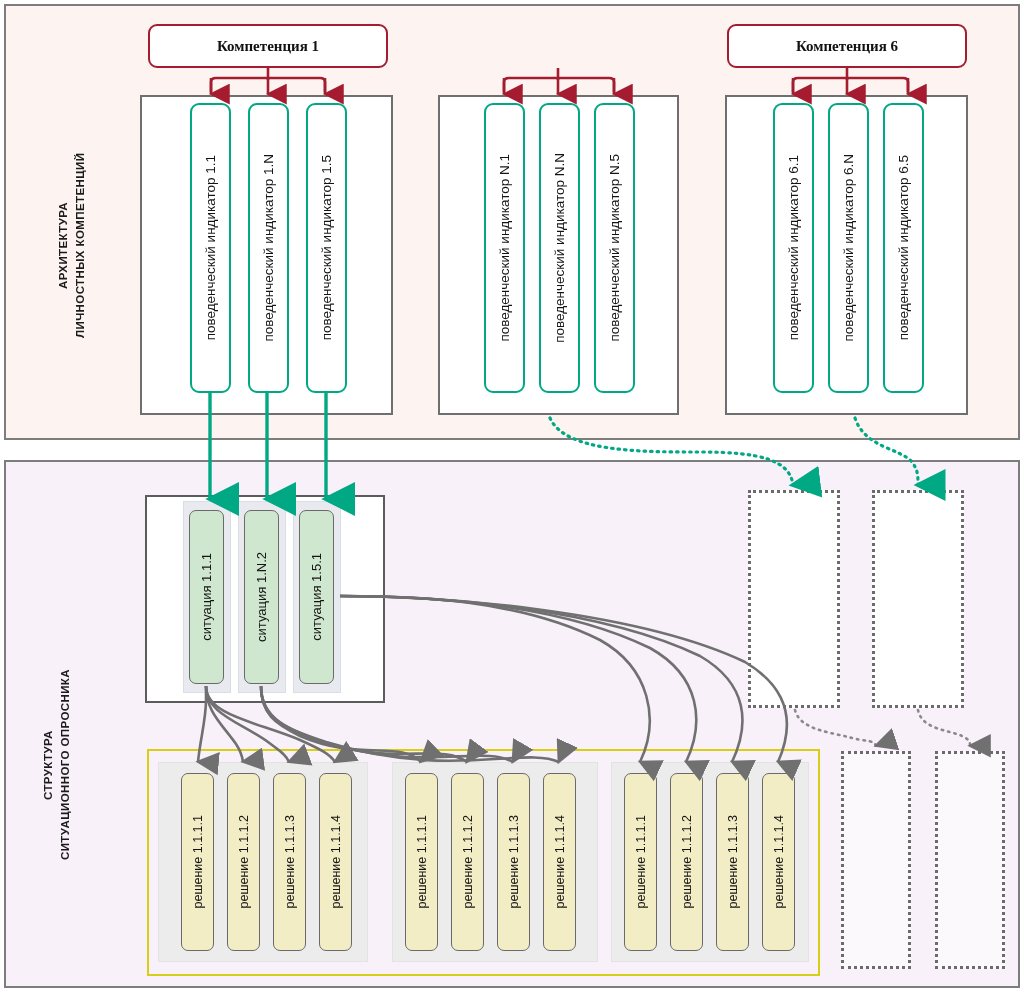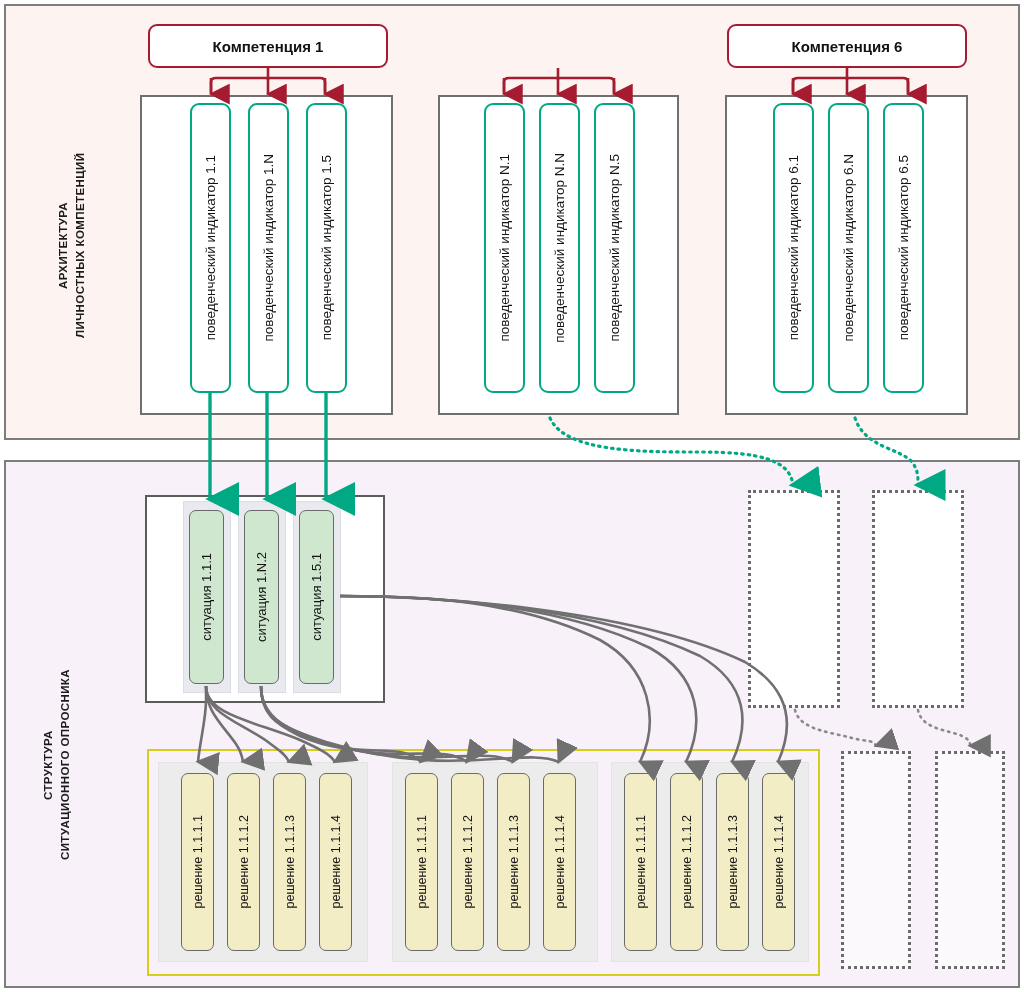--- a/index.html
+++ b/index.html
@@ -18,21 +18,21 @@
     color:#1b1b1b;line-height:1.45;white-space:pre;
   }
   #cap-arch{left:55px;top:95px;height:300px;}
   #cap-struct{left:40px;top:600px;height:330px;}
 
   
   .comp-pill{
     position:absolute;box-sizing:border-box;
     border:2.4px solid #a51c30;border-radius:9px;background:#ffffff;
     display:flex;align-items:center;justify-content:center;
-    font-weight:bold;font-size:15px;color:#111;height:44px;
+    font-weight:bold;font-size:15px;color:#111;height:44px;font-family:Liberation Serif, serif;
   }
 
   
   .ind-frame{position:absolute;box-sizing:border-box;border:2px solid #6f6f6f;background:#ffffff;}
 
   
   .ind-pill{
     position:absolute;box-sizing:border-box;
     border:2.2px solid #00a884;border-radius:9px;background:#ffffff;
     display:flex;align-items:center;justify-content:center;

